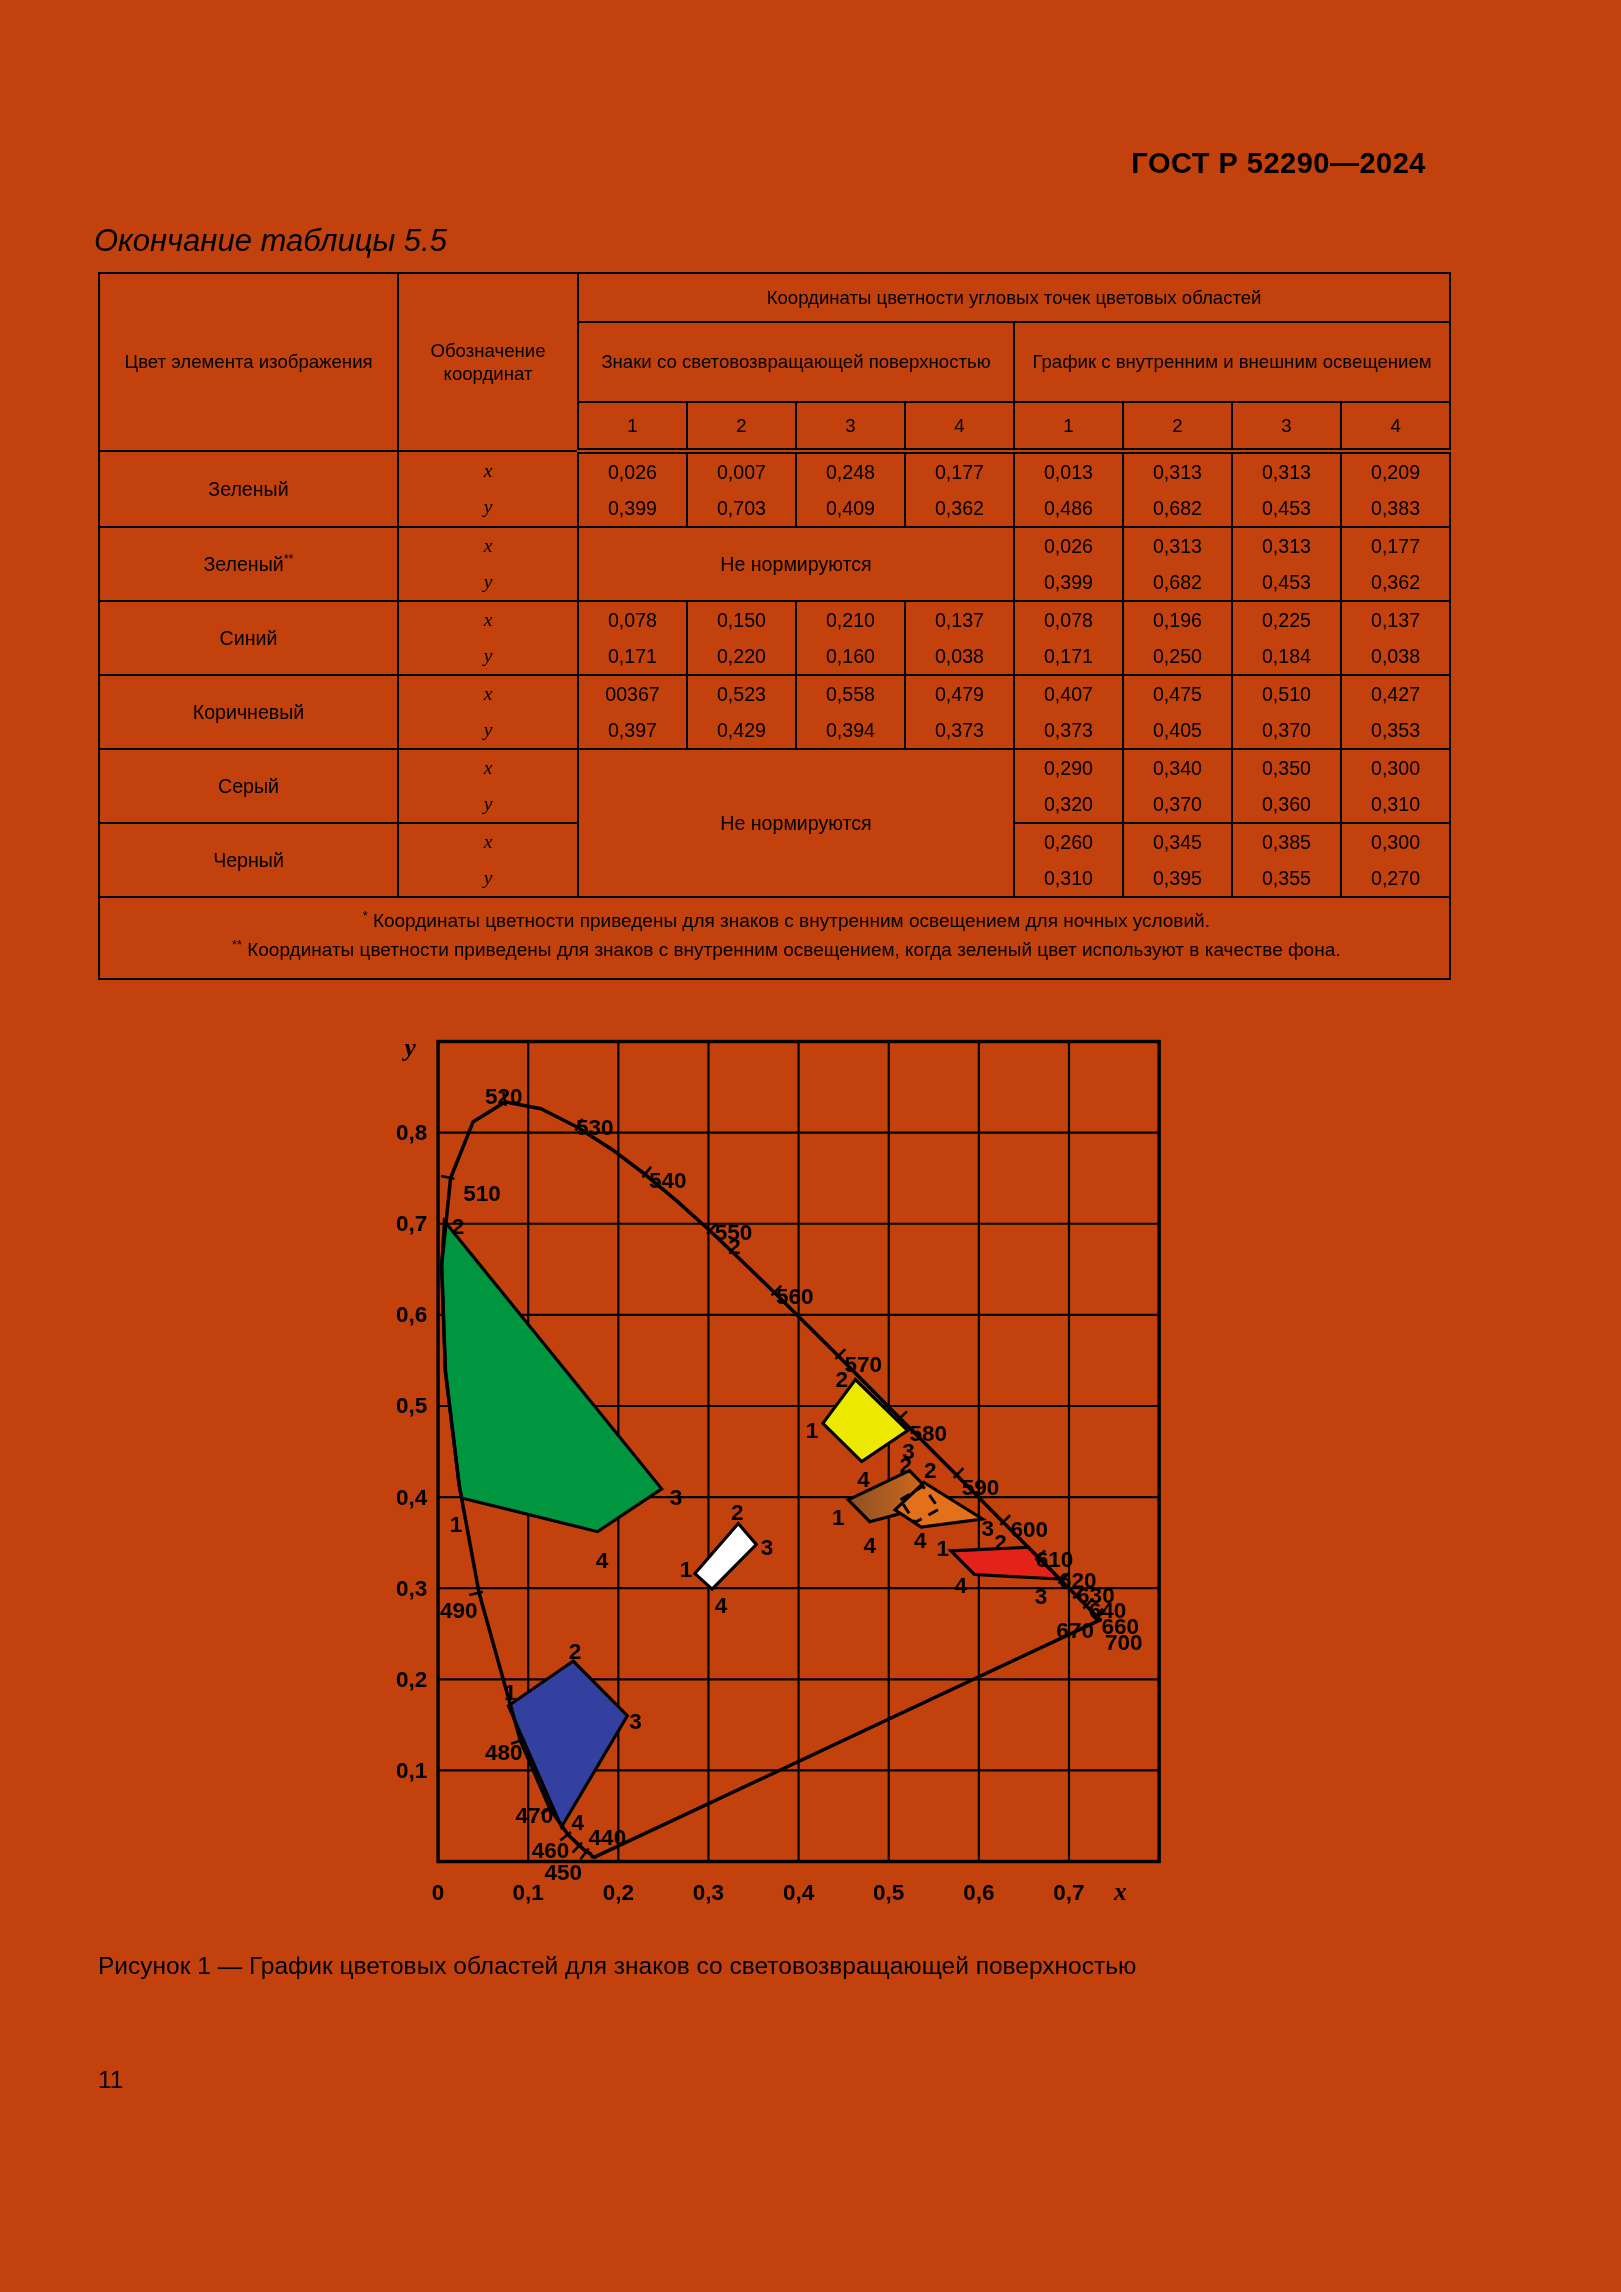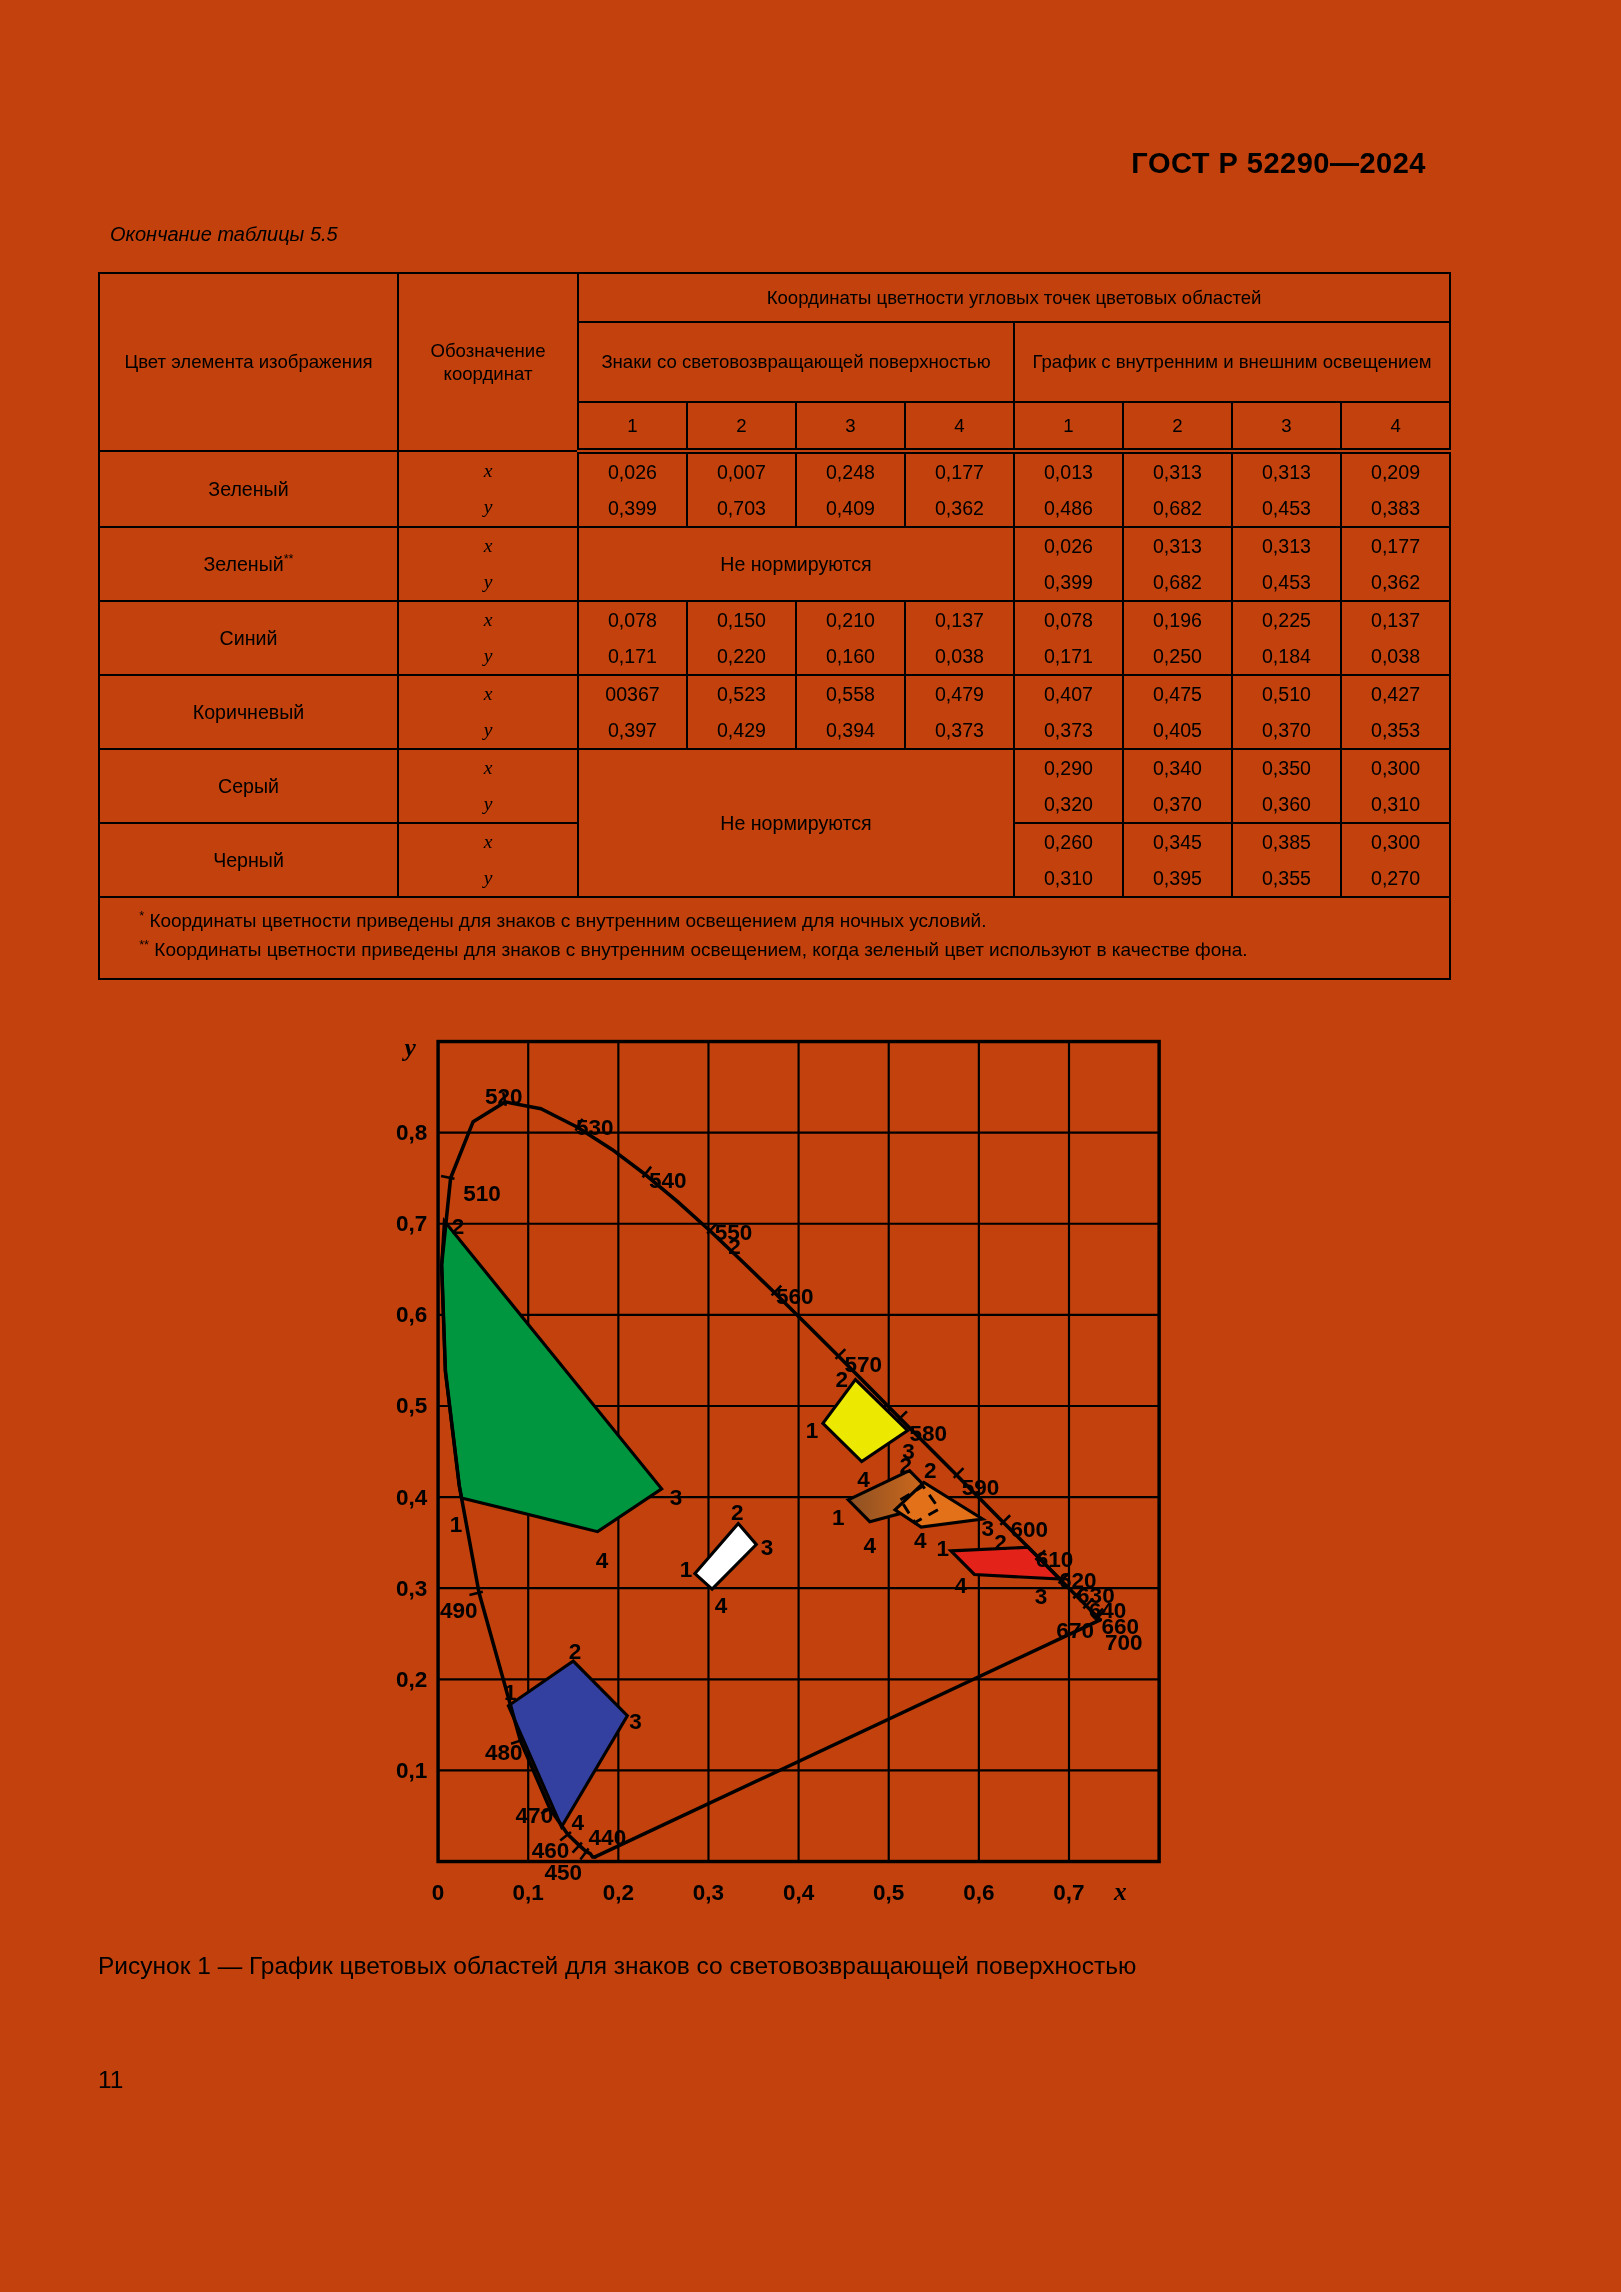--- a/index.html
+++ b/index.html
@@ -5,21 +5,21 @@
   html,body{margin:0;padding:0;background:#888;}
   .page{
     position:relative;width:1621px;height:2293px;background:#c2410c;
     font-family:"Liberation Sans",sans-serif;color:#000;overflow:hidden;
   }
   .doc-code{
     position:absolute;top:147px;left:98px;width:1328px;
     text-align:right;font-size:29px;font-weight:bold;letter-spacing:0.5px;
   }
   .table-cont{
-    position:absolute;top:223px;left:110px;font-size:20px;font-style:italic;
+    position:absolute;top:223px;left:94px;font-size:31px;font-style:italic;
   }
   table.gost{
     position:absolute;top:272px;left:98px;width:1353px;
     border-collapse:collapse;table-layout:fixed;
     border:2.9px solid #000;
   }
   table.gost th,table.gost td{
     border:2px solid #000;padding:0;text-align:center;vertical-align:middle;
     font-size:18.6px;font-weight:normal;line-height:1.25;
   }
@@ -27,21 +27,21 @@
   tr.h3 th{border-bottom:6.9px double #000;}
   tr.body{height:54px;}
   tr.body td{border-top:2.9px solid #000;font-size:19.6px;}
   td.gb,th.gb{border-left:2.9px solid #000;}
   td.c-name{text-align:left;padding-left:13.7px;font-size:19.6px;}
   td.c-name sup{font-size:12.7px;}
   td.c-xy{font-family:"Liberation Serif",serif;font-style:italic;font-size:20.6px;}
   .two>div{line-height:36px;height:36px;}
   td.c-na{font-size:19.6px;margin-left:12px;}
   tfoot td{border-top:2.9px solid #000;text-align:left;}
-  .footnotes{padding:7.8px 15.7px 13.7px 13.7px;font-size:19px;line-height:1.55;text-align:left;}
+  .footnotes{padding:7.8px 15.7px 13.7px 13.7px;font-size:19px;line-height:1.55;text-align:center;}
   .fn{text-indent:25.5px;}
   .fn sup{font-size:12.7px;}
   .figure-caption{
     position:absolute;top:1952px;left:98px;width:1353px;text-align:left;font-size:24.5px;
   }
   .page-num{
     position:absolute;top:2066px;left:98px;width:1328px;text-align:left;font-size:24.5px;
   }
   svg#fig{position:absolute;left:372px;top:1019px;}
   svg#fig .grid{stroke:#000;stroke-width:2.2;}

